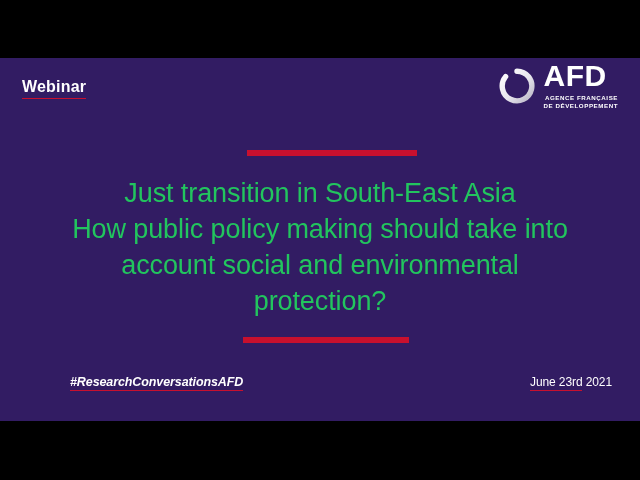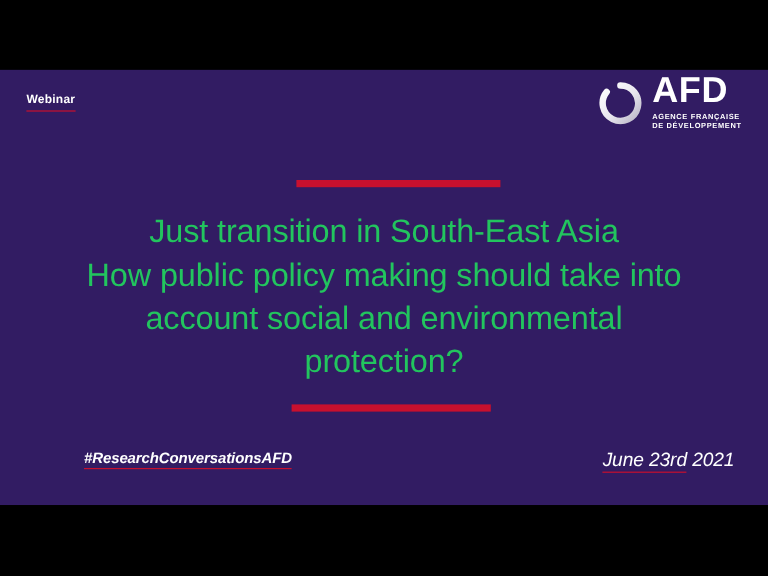--- a/index.html
+++ b/index.html
@@ -37,37 +37,38 @@
     height: 363px;
     background: #321C63;
     z-index: 1;
   }
 
   
   .webinar-label {
     position: absolute;
     left: 22px;
     top: 20px;
-    font-size: 10px;
+    font-size: 16px;
     font-weight: bold;
     color: #FFFFFF;
     letter-spacing: 0.2px;
     border-bottom: 1.5px solid #C8102E;
     padding-bottom: 2px;
     line-height: 1.15;
   }
 
   
   .afd-logo {
     position: absolute;
     right: 22px;
     top: 4px;
     display: flex;
     align-items: center;
     gap: 9px;
+    text-align: right;
   }
   .afd-ring {
     width: 36px;
     height: 36px;
     flex: 0 0 auto;
     display: block;
   }
   .afd-wordmark {
     display: flex;
     flex-direction: column;
@@ -129,22 +130,21 @@
     color: #FFFFFF;
     border-bottom: 1.3px solid #C8102E;
     padding-bottom: 1px;
     letter-spacing: -0.1px;
     margin-left: 40px;
   }
   .footer-date {
     position: absolute;
     right: 28px;
     top: 317px;
-    font-size: 16px;
-    font-style: italic;
+    font-size: 12px;
     color: #FFFFFF;
     letter-spacing: -0.1px;
     white-space: nowrap;
   }
   .footer-date .underlined {
     border-bottom: 1.3px solid #C8102E;
     padding-bottom: 1px;
   }
 </style>
 </head>

